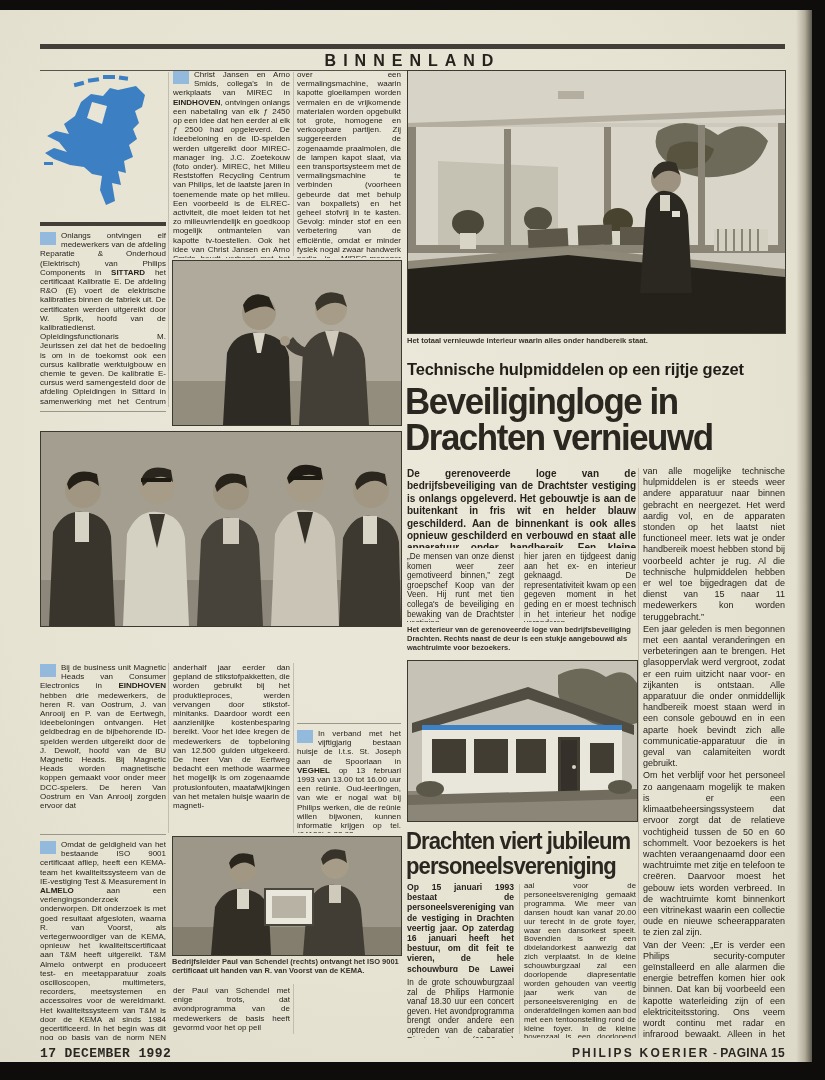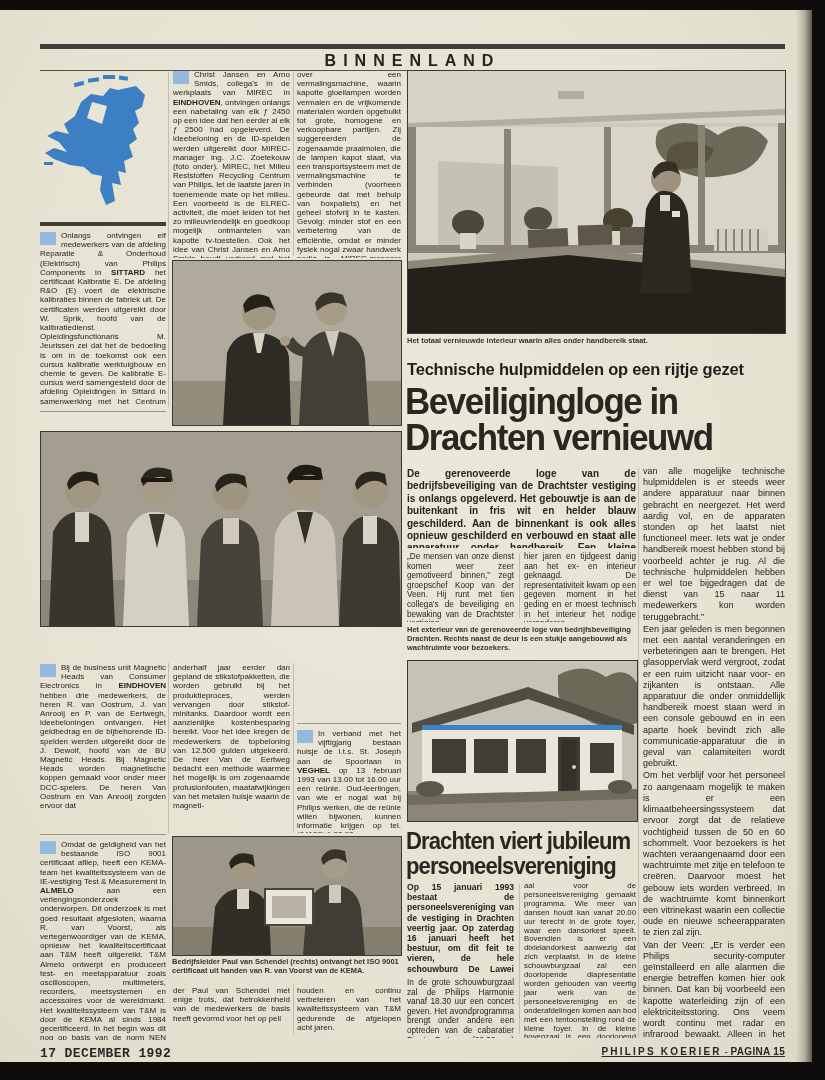--- a/index.html
+++ b/index.html
@@ -30,21 +30,21 @@
             letter-spacing:-1px;transform:scaleX(0.92);transform-origin:left;white-space:nowrap;}
   .intro{font-weight:bold;font-size:10px;line-height:12.4px;color:#26231d;
          text-align:justify;overflow:hidden;}
   .bodycol{font-size:8.2px;line-height:9.6px;color:#26231d;text-align:justify;overflow:hidden;}
   .bodycol p{margin:0;}
   .bodycol-lg{font-size:9px;line-height:11.2px;color:#26231d;text-align:justify;overflow:hidden;}
   .bodycol-lg p{margin:0 0 1px 0;}
   .intro-sm{font-weight:bold;font-size:8.6px;line-height:10.2px;color:#26231d;
             text-align:justify;overflow:hidden;}
   .footer-date{font-size:13px;font-weight:bold;color:#2a2722;letter-spacing:0.4px;font-family:Liberation Mono, monospace;}
-  .footer-right{font-size:10px;color:#2a2722;text-align:right;text-decoration:underline;}
+  .footer-right{font-size:12px;color:#2a2722;text-align:right;}
   .footer-right .mh{font-weight:bold;letter-spacing:2.2px;}
   .footer-right .pg{font-weight:bold;letter-spacing:0.3px;}
 </style>
 </head>
 <body>
 
 <div class="paper">
 
   <div class="bar" style="left:40px;top:34px;width:745px;height:5px;"></div>
   <div class="section-title" style="top:42px;">BINNENLAND</div>
@@ -177,24 +177,21 @@
         <rect x="156" y="48" width="12" height="18" fill="#cfcabc"></rect>
       </g>
       <rect x="92" y="52" width="48" height="36" fill="#eae7dc" stroke="#4a463d" stroke-width="2"></rect>
       <rect x="99" y="59" width="34" height="22" fill="#b7b2a4"></rect>
     </svg>
   </div>
   <div class="caption abs" style="left:172px;top:948px;width:228px;height:22px;">Bedrijfsleider Paul van Schendel (rechts) ontvangt het ISO 9001 certificaat uit handen van R. van Voorst van de KEMA.</div>
 
   <div class="rule-v" style="left:293px;top:974px;width:1px;height:50px;"></div>
   <div class="brief abs" style="left:173px;top:976px;width:117px;height:50px;">
-    <span>der Paul van Schendel met enige trots, dat betrokkenheid van de medewerkers de basis heeft gevormd voor het op peil</span>
-  </div>
-  <div class="brief abs" style="left:297px;top:976px;width:104px;height:50px;">
-    <span>houden en continu verbeteren van het kwaliteitssysteem van T&amp;M gedurende de afgelopen acht jaren.</span>
+    <span>der Paul van Schendel met enige trots, dat avondprogramma van de medewerkers de basis heeft gevormd voor het op peil</span>
   </div>
 
   <div class="photo" style="left:407px;top:60px;width:377px;height:262px;">
     <svg viewBox="0 0 377 262" preserveAspectRatio="none" aria-hidden="true">
       <rect width="377" height="262" fill="#cdc9bc"></rect>
       <rect width="377" height="52" fill="#d7d3c6"></rect>
       <path d="M0,52 L377,38 L377,44 L0,58 Z" fill="#b3aea0"></path>
       <rect x="36" y="216" width="30" height="6" fill="#bab5a7"></rect>
       <rect x="150" y="20" width="26" height="8" fill="#b3aea0"></rect>
       <rect x="0" y="56" width="377" height="120" fill="#d9d6c9"></rect>

